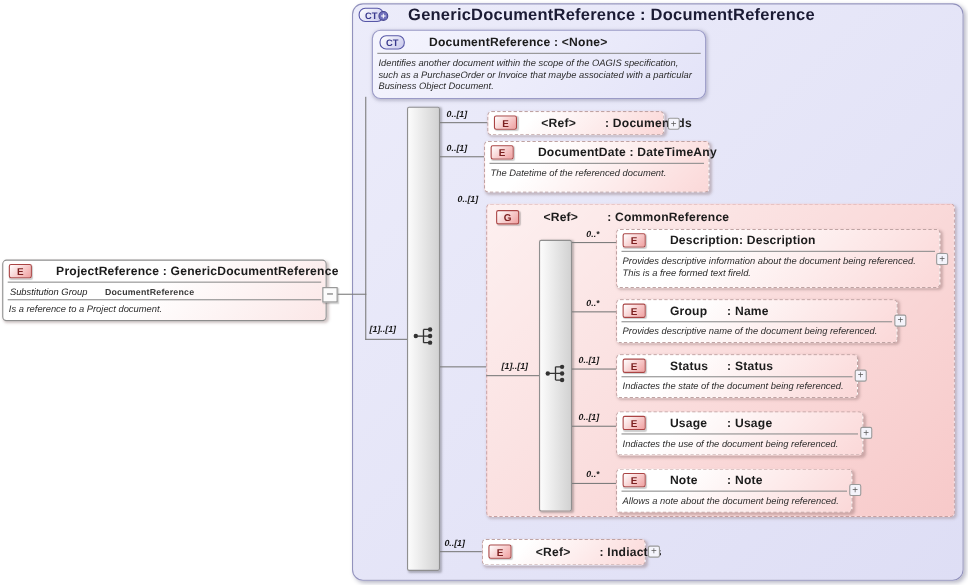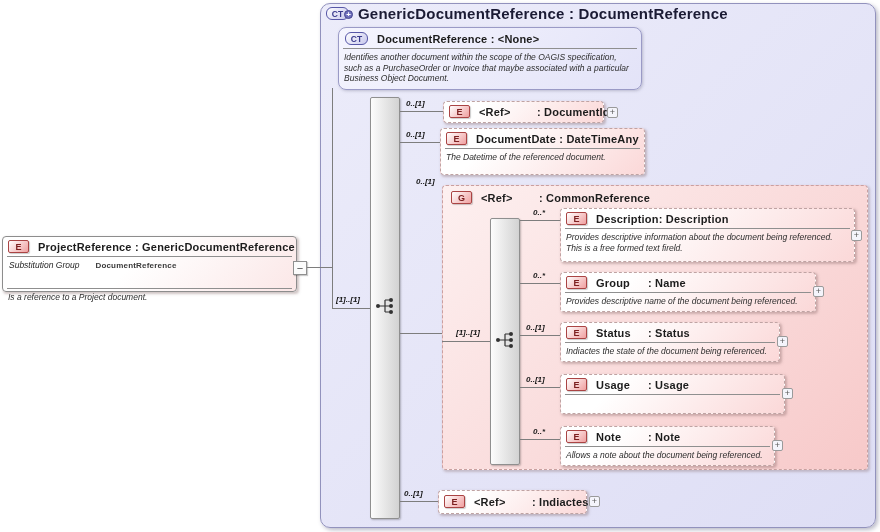--- a/index.html
+++ b/index.html
@@ -18,41 +18,41 @@
               box-shadow:1px 1px 3px rgba(100,100,130,.35); }
 
   
   .elem { border-radius:4px; box-shadow:1.5px 1.5px 2.5px rgba(120,90,90,.35); }
   .elem.solid  { border:1px solid #8d8d8d; background:linear-gradient(135deg,#ffffff 45%, #fbe7e7 100%); }
   .elem.dashed { border:1px dashed #bfa3a3; background:linear-gradient(135deg,#ffffff 25%, #fbd8d8 100%); }
   .group-box   { border:1px dashed #c9a0a0; border-radius:4px;
                  background:linear-gradient(135deg,#fdf0f0 0%, #f7c9c9 100%);
                  box-shadow:1.5px 1.5px 2.5px rgba(120,90,90,.3); }
 
-  .hdr { display:flex; align-items:center; gap:9px; padding:3px 5px 2px; }
+  .hdr { display:flex; align-items:center; gap:22px; padding:3px 5px 2px; }
   .ttl { font-size:11px; font-weight:bold; color:#1c1c1c; white-space:nowrap; letter-spacing:.2px; }
   .ttl-outer { font-size:15px; font-weight:bold; color:#1b1b34; white-space:nowrap; letter-spacing:.2px; }
   .ename { display:inline-block; min-width:58px; }
 
   .badge { display:inline-flex; flex:none; align-items:center; justify-content:center;
            font-weight:bold; box-sizing:border-box; }
   .badge.e { width:21px; height:13px; font-size:9px; border:1px solid #aa4444; border-radius:2px;
              color:#7c2020; background:linear-gradient(135deg,#ffffff 0%, #f0a0a0 100%);
              box-shadow:1px 1px 1px rgba(0,0,0,.2); }
   .badge.ct { width:23px; height:13px; font-size:8.5px; border:1px solid #5757a7; border-radius:6px;
               color:#39398c; background:linear-gradient(135deg,#ffffff 0%, #c7c7ec 100%);
               position:relative; }
   .plusdot { position:absolute; right:-5px; top:2px; width:9px; height:9px; border-radius:50%;
              background:#7070bd; border:1px solid #46468f; color:#ffffff; font-size:8px;
              line-height:8px; text-align:center; font-weight:bold; box-sizing:border-box; }
 
   .sep { height:1px; background:#8f8f8f; margin:1px 4px; }
   .doc { font-size:8.5px; font-style:italic; color:#2d2d2d; padding:2px 5px 0; line-height:10.5px; }
 
-  .subrow { display:flex; gap:16px; padding:2px 6px 17px; align-items:baseline; }
+  .subrow { display:flex; gap:16px; padding:2px 6px 1px; align-items:baseline; }
   .sublabel { font-size:8.5px; font-style:italic; color:#1f1f1f; }
   .subval   { font-size:8px; font-weight:bold; color:#3a3a3a; letter-spacing:.2px; }
 
   .card { position:absolute; font-size:8px; font-style:italic; font-weight:bold;
           color:#161616; white-space:nowrap; }
 
   .line  { position:absolute; background:#7d7d7d; }
   .hline { height:1px; }
   .vline { width:1px; }
 
@@ -186,20 +186,21 @@
     <div class="doc">Indiactes the state of the document being referenced.</div>
   </div>
   <div class="plusbtn" style="left:777px; top:336px;">+</div>
 
   <div class="abs elem dashed" style="left:560px; top:374px; width:225px; height:40px;">
     <div class="hdr">
       <span class="badge e">E</span>
       <span class="ttl"><span class="ename" style="min-width:52px;">Usage</span><span>: Usage</span></span>
     </div>
     <div class="sep"></div>
+    <div class="doc">Indiactes the use of the document being referenced.</div>
   </div>
   <div class="plusbtn" style="left:782px; top:388px;">+</div>
 
   <div class="abs elem dashed" style="left:560px; top:426px; width:215px; height:40px;">
     <div class="hdr">
       <span class="badge e">E</span>
       <span class="ttl"><span class="ename" style="min-width:52px;">Note</span><span>: Note</span></span>
     </div>
     <div class="sep"></div>
     <div class="doc">Allows a note about the document being referenced.</div>

